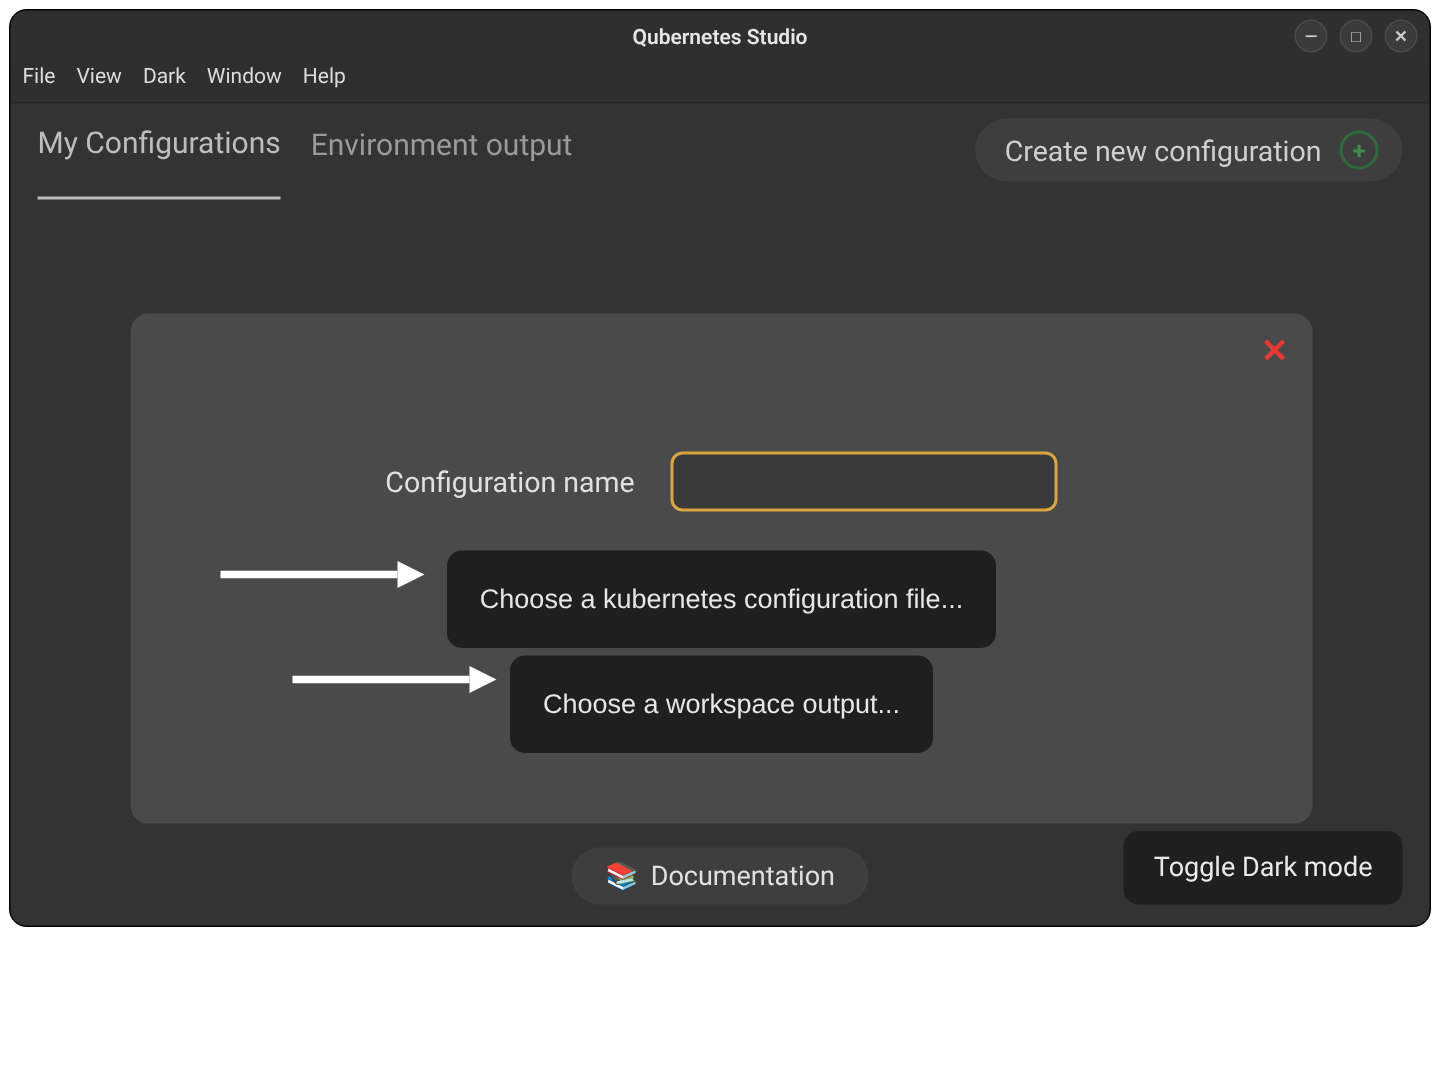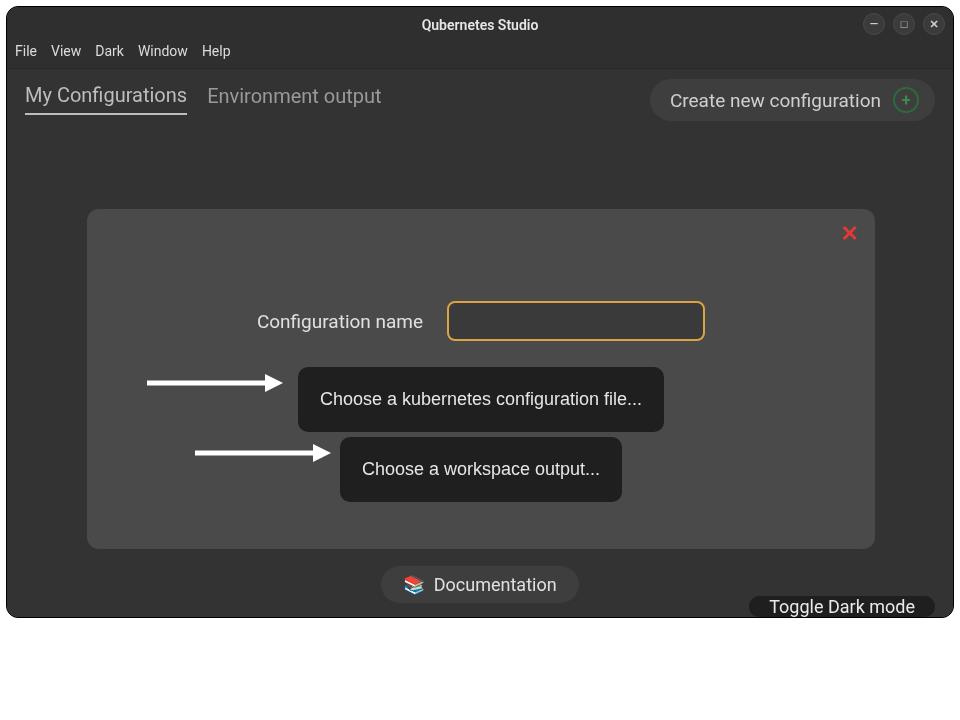--- a/index.html
+++ b/index.html
@@ -71,21 +71,21 @@
   .tabs-row {
     display: flex;
     align-items: center;
     padding: 14px 18px 8px 18px;
     gap: 20px;
     position: relative;
   }
   .tab {
     color: #9a9a9a;
     font-size: 20px;
-    padding-bottom: 6px;
+    padding-bottom: 24px;
     cursor: pointer;
   }
   .tab.active {
     color: #bdbdbd;
     border-bottom: 2px solid #bdbdbd;
   }
   .create-btn {
     position: absolute;
     right: 18px;
     top: 10px;
@@ -193,25 +193,25 @@
     background: #3e3e3e;
     border-radius: 22px;
     padding: 8px 22px;
     color: #e0e0e0;
     font-size: 18px;
     cursor: pointer;
   }
   .dark-btn {
     position: absolute;
     right: 18px;
-    bottom: 0;
+    bottom: 14px;
     background: #1f1f1f;
     color: #eaeaea;
     font-size: 18px;
-    padding: 0 20px;
+    padding: 14px 20px;
     border-radius: 10px;
     cursor: pointer;
   }
 </style>
 </head>
 <body>
 
 <div class="window-frame">
 
   <div class="titlebar">

